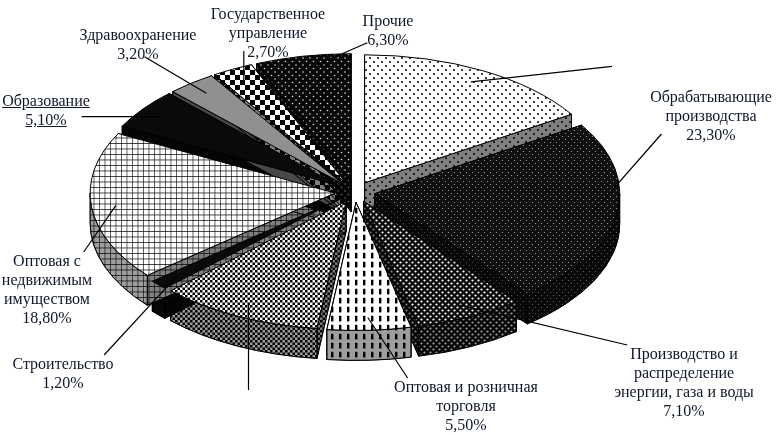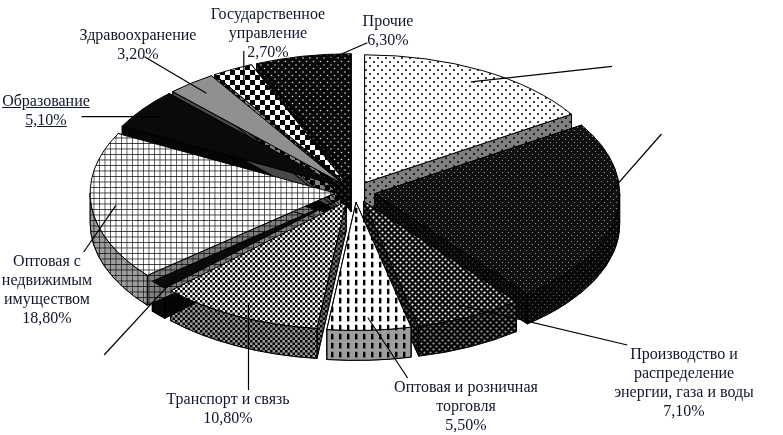--- a/index.html
+++ b/index.html
@@ -156,34 +156,39 @@
         <line x1="248.5" y1="390.0" x2="248.5" y2="304.7" stroke="#000000" stroke-width="1.2"></line>
         <line x1="104.1" y1="355.0" x2="176.6" y2="276.3" stroke="#000000" stroke-width="1.2"></line>
         <line x1="83.7" y1="252.0" x2="115.9" y2="205.4" stroke="#000000" stroke-width="1.2"></line>
         <line x1="81.6" y1="116.6" x2="162.7" y2="116.6" stroke="#000000" stroke-width="1.2"></line>
         <line x1="144.5" y1="56.7" x2="206.4" y2="93.2" stroke="#000000" stroke-width="1.2"></line>
         <line x1="243.8" y1="51.0" x2="243.8" y2="80.6" stroke="#000000" stroke-width="1.2"></line>
         <line x1="367.3" y1="42.7" x2="307.7" y2="68.8" stroke="#000000" stroke-width="1.2"></line>
       </g>
   </svg>
   <div id="labels">
+      <div class="slice-label" style="left: 711px; top: 88px;">
+        <div>Обрабатывающие</div>
+        <div>производства</div>
+        <div>23,30%</div>
+      </div>
       <div class="slice-label" style="left: 684px; top: 345px;">
         <div>Производство и</div>
         <div>распределение</div>
         <div>энергии, газа и воды</div>
         <div>7,10%</div>
       </div>
       <div class="slice-label" style="left: 466px; top: 378px;">
         <div>Оптовая и розничная</div>
         <div>торговля</div>
         <div>5,50%</div>
       </div>
-      <div class="slice-label" style="left: 228px; top: 390px;">
-        <div>Транспорт и связь</div>
-        <div>10,80%</div>
+      <div class="slice-label" style="left: 63px; top: 355px;">
+        <div>Строительство</div>
+        <div>1,20%</div>
       </div>
       <div class="slice-label" style="left: 47px; top: 252px;">
         <div>Оптовая с</div>
         <div>недвижимым</div>
         <div>имуществом</div>
         <div>18,80%</div>
       </div>
       <div class="slice-label" style="left: 46px; top: 92px; text-decoration: underline;">
         <div>Образование</div>
         <div>5,10%</div>

